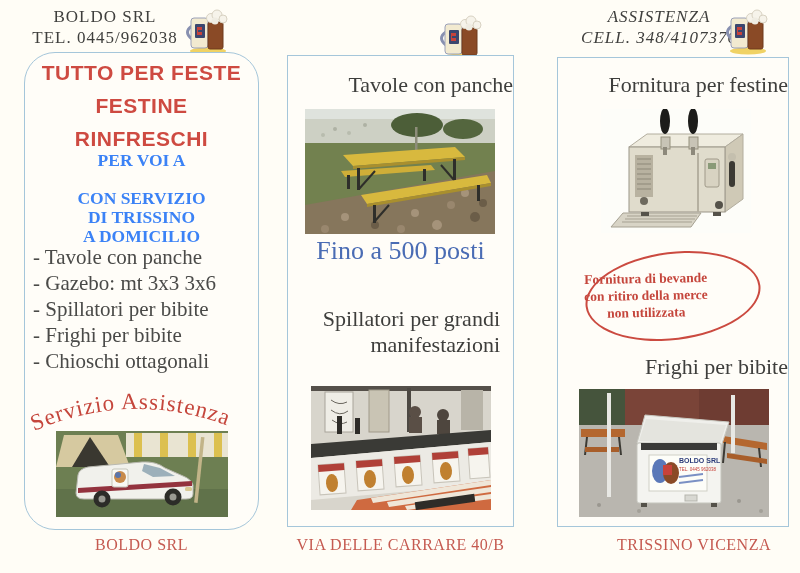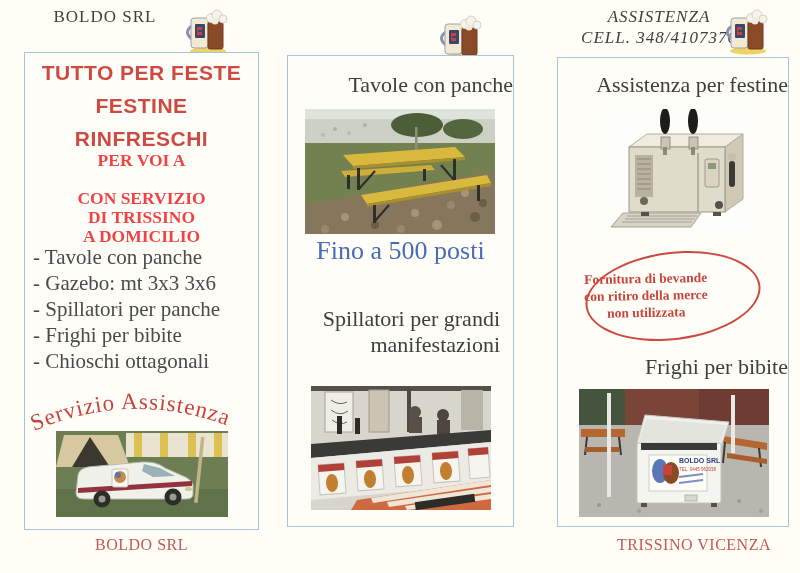--- a/index.html
+++ b/index.html
@@ -14,32 +14,32 @@
     font-size:17px;line-height:21px;letter-spacing:1px;
   }
   .hdr-left{left:24px;top:6px;width:162px;}
   .hdr-right{left:576px;top:6px;width:166px;font-style:italic;}
   .mug-icon{position:absolute;width:46px;height:48px;}
   .mug-left{left:184px;top:7px;}
   .mug-mid{left:438px;top:13px;}
   .mug-right{left:724px;top:7px;}
   
   .panel{position:absolute;border:1px solid #a5c6da;background:#fffdf8;}
-  .panel-left{left:24px;top:52px;width:233px;height:476px;}
+  .panel-left{left:24px;top:52px;width:233px;height:476px;border-radius:31px;}
   .panel-mid{left:287px;top:55px;width:225px;height:470px;}
   .panel-right{left:557px;top:57px;width:230px;height:468px;}
   .panel *{position:absolute;}
   
   .red-title{
     left:0;width:100%;text-align:center;color:#ce4a41;
     font-family:"Liberation Sans", sans-serif;font-weight:700;
     font-size:21px;letter-spacing:.5px;
   }
   .blue-sub{
-    left:0;width:100%;text-align:center;color:#ef4444;
+    left:0;width:100%;text-align:center;color:#3b82f6;
     font-weight:700;font-size:17.5px;line-height:19px;
   }
   .rent-list{
     left:8px;top:191px;width:220px;color:#4a4a48;
     font-size:21px;line-height:26px;white-space:nowrap;
   }
   .rent-list div{position:static;}
   .arch-svg{left:3px;top:340px;width:228px;height:54px;}
   
   .heading{
@@ -72,20 +72,21 @@
   .cap-mid{left:287px;width:227px;}
   .cap-right{left:578px;width:232px;}
 </style>
 </head>
 <body>
 
 <div class="page">
 
   <div class="hdr hdr-left">
     <div>BOLDO SRL</div>
+    <div>TEL. 0445/962038</div>
   </div>
   <div class="hdr hdr-right">
     <div>ASSISTENZA</div>
     <div>CELL. 348/4107376</div>
   </div>
 
   <svg class="mug-icon mug-left" viewBox="0 0 46 48">
     <ellipse cx="24" cy="44" rx="18" ry="3.5" fill="#f0d264"></ellipse>
     <path d="M8 19 Q-1 25 8 32" fill="none" stroke="#8890b0" stroke-width="3"></path>
     <rect x="7" y="11" width="17" height="30" rx="3" fill="#f2ead0" stroke="#9aa0b8"></rect>
@@ -128,21 +129,21 @@
     <div class="red-title" style="top:74px">RINFRESCHI</div>
 
     <div class="blue-sub" style="top:98px">PER VOI A</div>
     <div class="blue-sub" style="top:136px">CON SERVIZIO</div>
     <div class="blue-sub" style="top:155px">DI TRISSINO</div>
     <div class="blue-sub" style="top:174px">A DOMICILIO</div>
 
     <div class="rent-list">
       <div>- Tavole con panche</div>
       <div>- Gazebo: mt 3x3 3x6</div>
-      <div>- Spillatori per panche</div>
+      <div>- Spillatori per bibite</div>
       <div>- Frighi per bibite</div>
       <div>- Chioschi ottagonali</div>
     </div>
 
     <svg class="arch-svg" viewBox="0 0 228 54">
       <defs>
           <path id="archPath" d="M 6 38 Q 114 -8 222 42"></path>
         </defs>
       <text font-size="23" fill="#c5463c" letter-spacing="1" font-family="Liberation Serif, serif">
         <textPath href="#archPath" xlink:href="#archPath">Servizio Assistenza</textPath>
@@ -257,21 +258,21 @@
       </g>
       <polygon points="46,114 180,94 180,124 40,124" fill="#cf6a40"></polygon>
       <polygon points="60,112 180,94 180,99 62,117" fill="#efe6d8"></polygon>
       <polygon points="76,116 180,101 180,106 78,121" fill="#efe6d8"></polygon>
       <polygon points="94,120 180,108 180,113 96,124" fill="#efe6d8"></polygon>
       <rect x="104" y="112" width="60" height="8" fill="#2e2c28" transform="rotate(-8 134 116)"></rect>
     </svg>
   </div>
 
   <div class="panel panel-right">
-    <div class="heading" style="top:14px">Assistenza per festine</div>
+    <div class="heading" style="top:14px">Fornitura per festine</div>
 
     <svg class="photo" style="left:43px;top:51px" width="150" height="124" viewBox="0 0 150 124">
       <rect width="150" height="124" fill="#fdfdf9"></rect>
       <polygon points="28,38 46,25 142,25 124,38" fill="#efecdf" stroke="#b2ad9e"></polygon>
       <polygon points="124,38 142,25 142,90 124,103" fill="#cfc9b6" stroke="#b2ad9e"></polygon>
       <rect x="28" y="38" width="96" height="65" fill="#e0dccc" stroke="#9a9588"></rect>
       <rect x="34" y="46" width="18" height="42" fill="#b8b2a0"></rect>
       <path d="M36 50 h14 M36 55 h14 M36 60 h14 M36 65 h14 M36 70 h14 M36 75 h14 M36 80 h14" stroke="#8d8878"></path>
       <circle cx="43" cy="92" r="4" fill="#6e6a5e"></circle>
       <rect x="96" y="44" width="2" height="59" fill="#b5b0a0"></rect>
@@ -339,15 +340,16 @@
       <text x="100" y="74" font-size="7" font-weight="bold" fill="#2c3c7a" font-family="Liberation Sans, sans-serif">BOLDO SRL</text>
       <text x="100" y="82" font-size="4.5" fill="#c8423a" font-family="Liberation Sans, sans-serif">TEL. 0445 962038</text>
       <path d="M100 88 l24 -3 M100 94 l24 -3" stroke="#7a90c4" stroke-width="2"></path>
       <rect x="106" y="106" width="12" height="6" fill="#d8d8d2" stroke="#b5b5ad"></rect>
       <rect x="62" y="114" width="6" height="4" fill="#55524a"></rect>
       <rect x="132" y="114" width="6" height="4" fill="#55524a"></rect>
     </svg>
   </div>
 
   <div class="caption cap-left">BOLDO SRL</div>
+  <div class="caption cap-mid">VIA DELLE CARRARE 40/B</div>
   <div class="caption cap-right">TRISSINO VICENZA</div>
 
 </div>
 
 </body></html>

